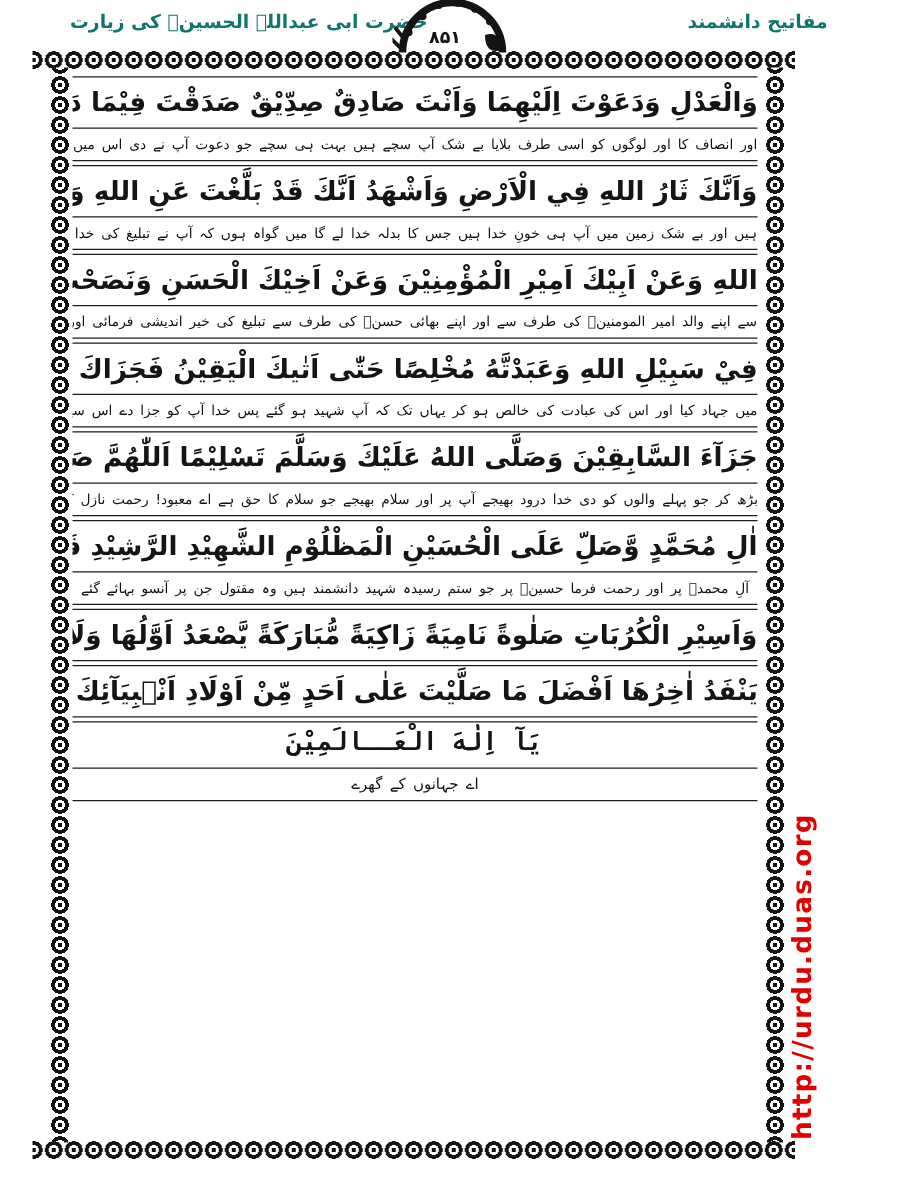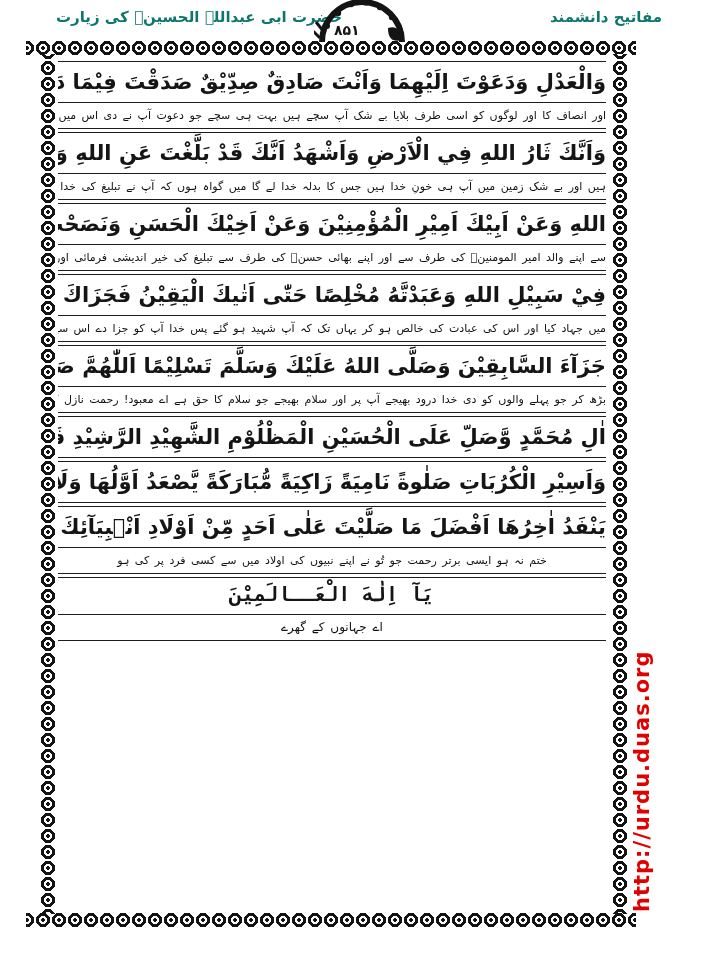--- a/index.html
+++ b/index.html
@@ -60,41 +60,41 @@
     <path d="M6 40 L-4 30 M10 34 L2 24" stroke="#141414" stroke-width="3" fill="none"></path>
     <circle cx="13" cy="28" r="3" fill="#141414"></circle>
     <circle cx="24" cy="15" r="3.2" fill="#141414"></circle>
     <circle cx="37" cy="6" r="3.2" fill="#141414"></circle>
     <circle cx="52" cy="4" r="3.4" fill="#141414"></circle>
     <circle cx="66" cy="9" r="3.2" fill="#141414"></circle>
     <circle cx="78" cy="19" r="3.2" fill="#141414"></circle>
     <circle cx="86" cy="32" r="3" fill="#141414"></circle>
     <path d="M74 30 q12 -4 14 12 q-14 4 -14 -12z" fill="#141414"></path>
   </svg>
-  <div style="position:absolute;left:334px;top:22px;width:44px;font-size:14px;font-weight:bold;">۸۵۱</div>
+  <div style="position:absolute;left:334px;top:22px;width:44px;text-align:center;font-size:14px;font-weight:bold;">۸۵۱</div>
 
   <div class="chain chain-top"></div>
   <div class="chain chain-left"></div>
   <div class="chain chain-right"></div>
   <div class="chain chain-bottom"></div>
 
   <div class="scripture" dir="rtl">
     <div class="row ar">وَالْعَدْلِ وَدَعَوْتَ اِلَيْهِمَا وَاَنْتَ صَادِقٌ صِدِّيْقٌ صَدَقْتَ فِيْمَا دَعَوْتَ اِلَيْهِ</div>
     <div class="row ur">اور انصاف کا اور لوگوں کو اسی طرف بلایا بے شک آپ سچے ہیں بہت ہی سچے جو دعوت آپ نے دی اس میں بھی آپ سچے</div>
     <div class="row ar">وَاَنَّكَ ثَارُ اللهِ فِي الْاَرْضِ وَاَشْهَدُ اَنَّكَ قَدْ بَلَّغْتَ عَنِ اللهِ وَعَنْ جَدِّكَ رَسُوْلِ</div>
     <div class="row ur">ہیں اور بے شک زمین میں آپ ہی خونِ خدا ہیں جس کا بدلہ خدا لے گا میں گواہ ہوں کہ آپ نے تبلیغ کی خدا کی طرف سے اپنے نانا رسولِ خدا کی طرف</div>
     <div class="row ar">اللهِ وَعَنْ اَبِيْكَ اَمِيْرِ الْمُؤْمِنِيْنَ وَعَنْ اَخِيْكَ الْحَسَنِ وَنَصَحْتَ وَجَاهَدْتَ</div>
     <div class="row ur">سے اپنے والد امیر المومنینؑ کی طرف سے اور اپنے بھائی حسنؑ کی طرف سے تبلیغ کی خیر اندیشی فرمائی اور خدا کی راہ</div>
     <div class="row ar">فِيْ سَبِيْلِ اللهِ وَعَبَدْتَّهُ مُخْلِصًا حَتّٰى اَتٰيكَ الْيَقِيْنُ فَجَزَاكَ اللهُ خَيْرَ</div>
     <div class="row ur">میں جہاد کیا اور اس کی عبادت کی خالص ہو کر یہاں تک کہ آپ شہید ہو گئے پس خدا آپ کو جزا دے اس سے</div>
     <div class="row ar">جَزَآءَ السَّابِقِيْنَ وَصَلَّى اللهُ عَلَيْكَ وَسَلَّمَ تَسْلِيْمًا اَللّٰهُمَّ صَلِّ عَلٰى مُحَمَّدٍ وَّ</div>
     <div class="row ur">بڑھ کر جو پہلے والوں کو دی خدا درود بھیجے آپ پر اور سلام بھیجے جو سلام کا حق ہے اے معبود! رحمت نازل کر محمد و</div>
     <div class="row ar">اٰلِ مُحَمَّدٍ وَّصَلِّ عَلَى الْحُسَيْنِ الْمَظْلُوْمِ الشَّهِيْدِ الرَّشِيْدِ قَتِيْلِ الْعَبَرَاتِ</div>
+    <div class="row ur">آلِ محمدؐ پر اور رحمت فرما حسینؑ پر جو ستم رسیدہ شہید دانشمند ہیں وہ مقتول جن پر آنسو بہائے گئے</div>
     <div class="row ar">وَاَسِيْرِ الْكُرُبَاتِ صَلٰوةً نَامِيَةً زَاكِيَةً مُّبَارَكَةً يَّصْعَدُ اَوَّلُهَا وَلَا</div>
     <div class="row ar">يَنْفَدُ اٰخِرُهَا اَفْضَلَ مَا صَلَّيْتَ عَلٰى اَحَدٍ مِّنْ اَوْلَادِ اَنْۢبِيَآئِكَ الْمُرْسَلِيْنَ</div>
-    <div class="row ur">ختم نہ ہو ایسی برتر رحمت جو تُو نے اپنے نبیوں کی اولاد میں سے کسی فرد پر کی ہو</div>
     <div class="row ar closing">يَآ اِلٰهَ الْعَــالَمِيْنَ</div>
     <div class="row ur closing">اے جہانوں کے گھرے</div>
   </div>
 
   <div class="url-watermark">http://urdu.duas.org</div>
 
 </div>
 
 </body></html>

